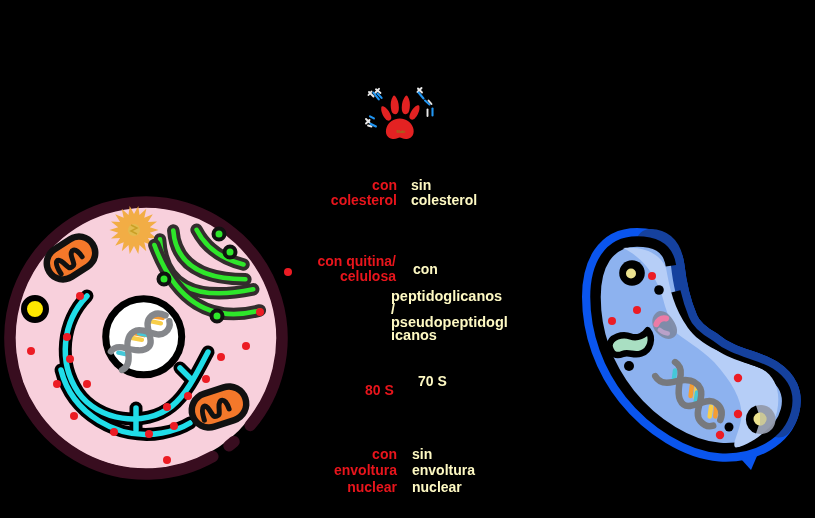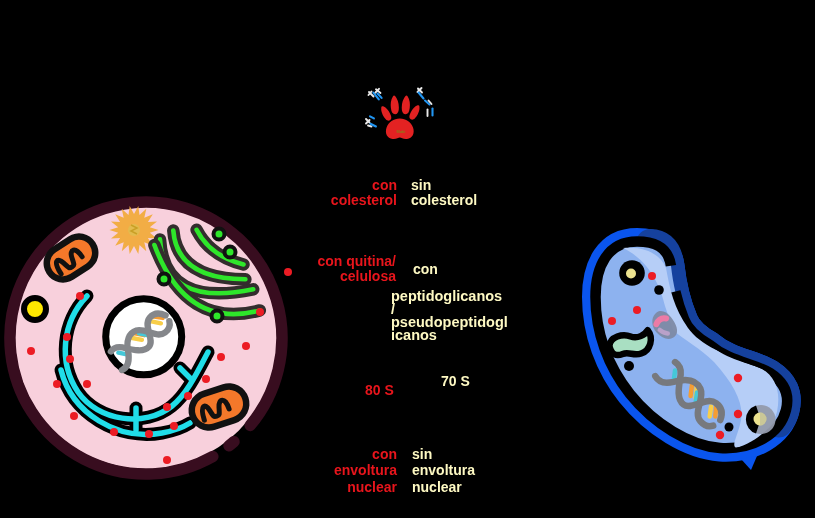--- a/index.html
+++ b/index.html
@@ -213,16 +213,16 @@
 </svg>
 
 <div class="t red right" style="right:418px;top:177.5px;">con<br>colesterol</div>
 <div class="t blue" style="left:411px;top:177.5px;">sin<br>colesterol</div>
 
 <div class="t red right" style="right:419px;top:254px;">con quitina/<br>celulosa</div>
 <div class="t blue" style="left:413px;top:261.5px;">con</div>
 <div class="t blue small" style="left:391px;top:289.5px;">peptidoglicanos<br>/<br>pseudopeptidogl<br>icanos</div>
 
 <div class="t red" style="left:365px;top:383px;">80 S</div>
-<div class="t blue" style="left:418px;top:374px;margin-left:23px;">70 S</div>
+<div class="t blue" style="left:418px;top:374px;">70 S</div>
 
 <div class="t red right" style="right:418px;top:445.5px;line-height:16.5px;">con<br>envoltura<br>nuclear</div>
 <div class="t blue" style="left:412px;top:445.5px;line-height:16.5px;">sin<br>envoltura<br>nuclear</div>
 
 </body></html>

